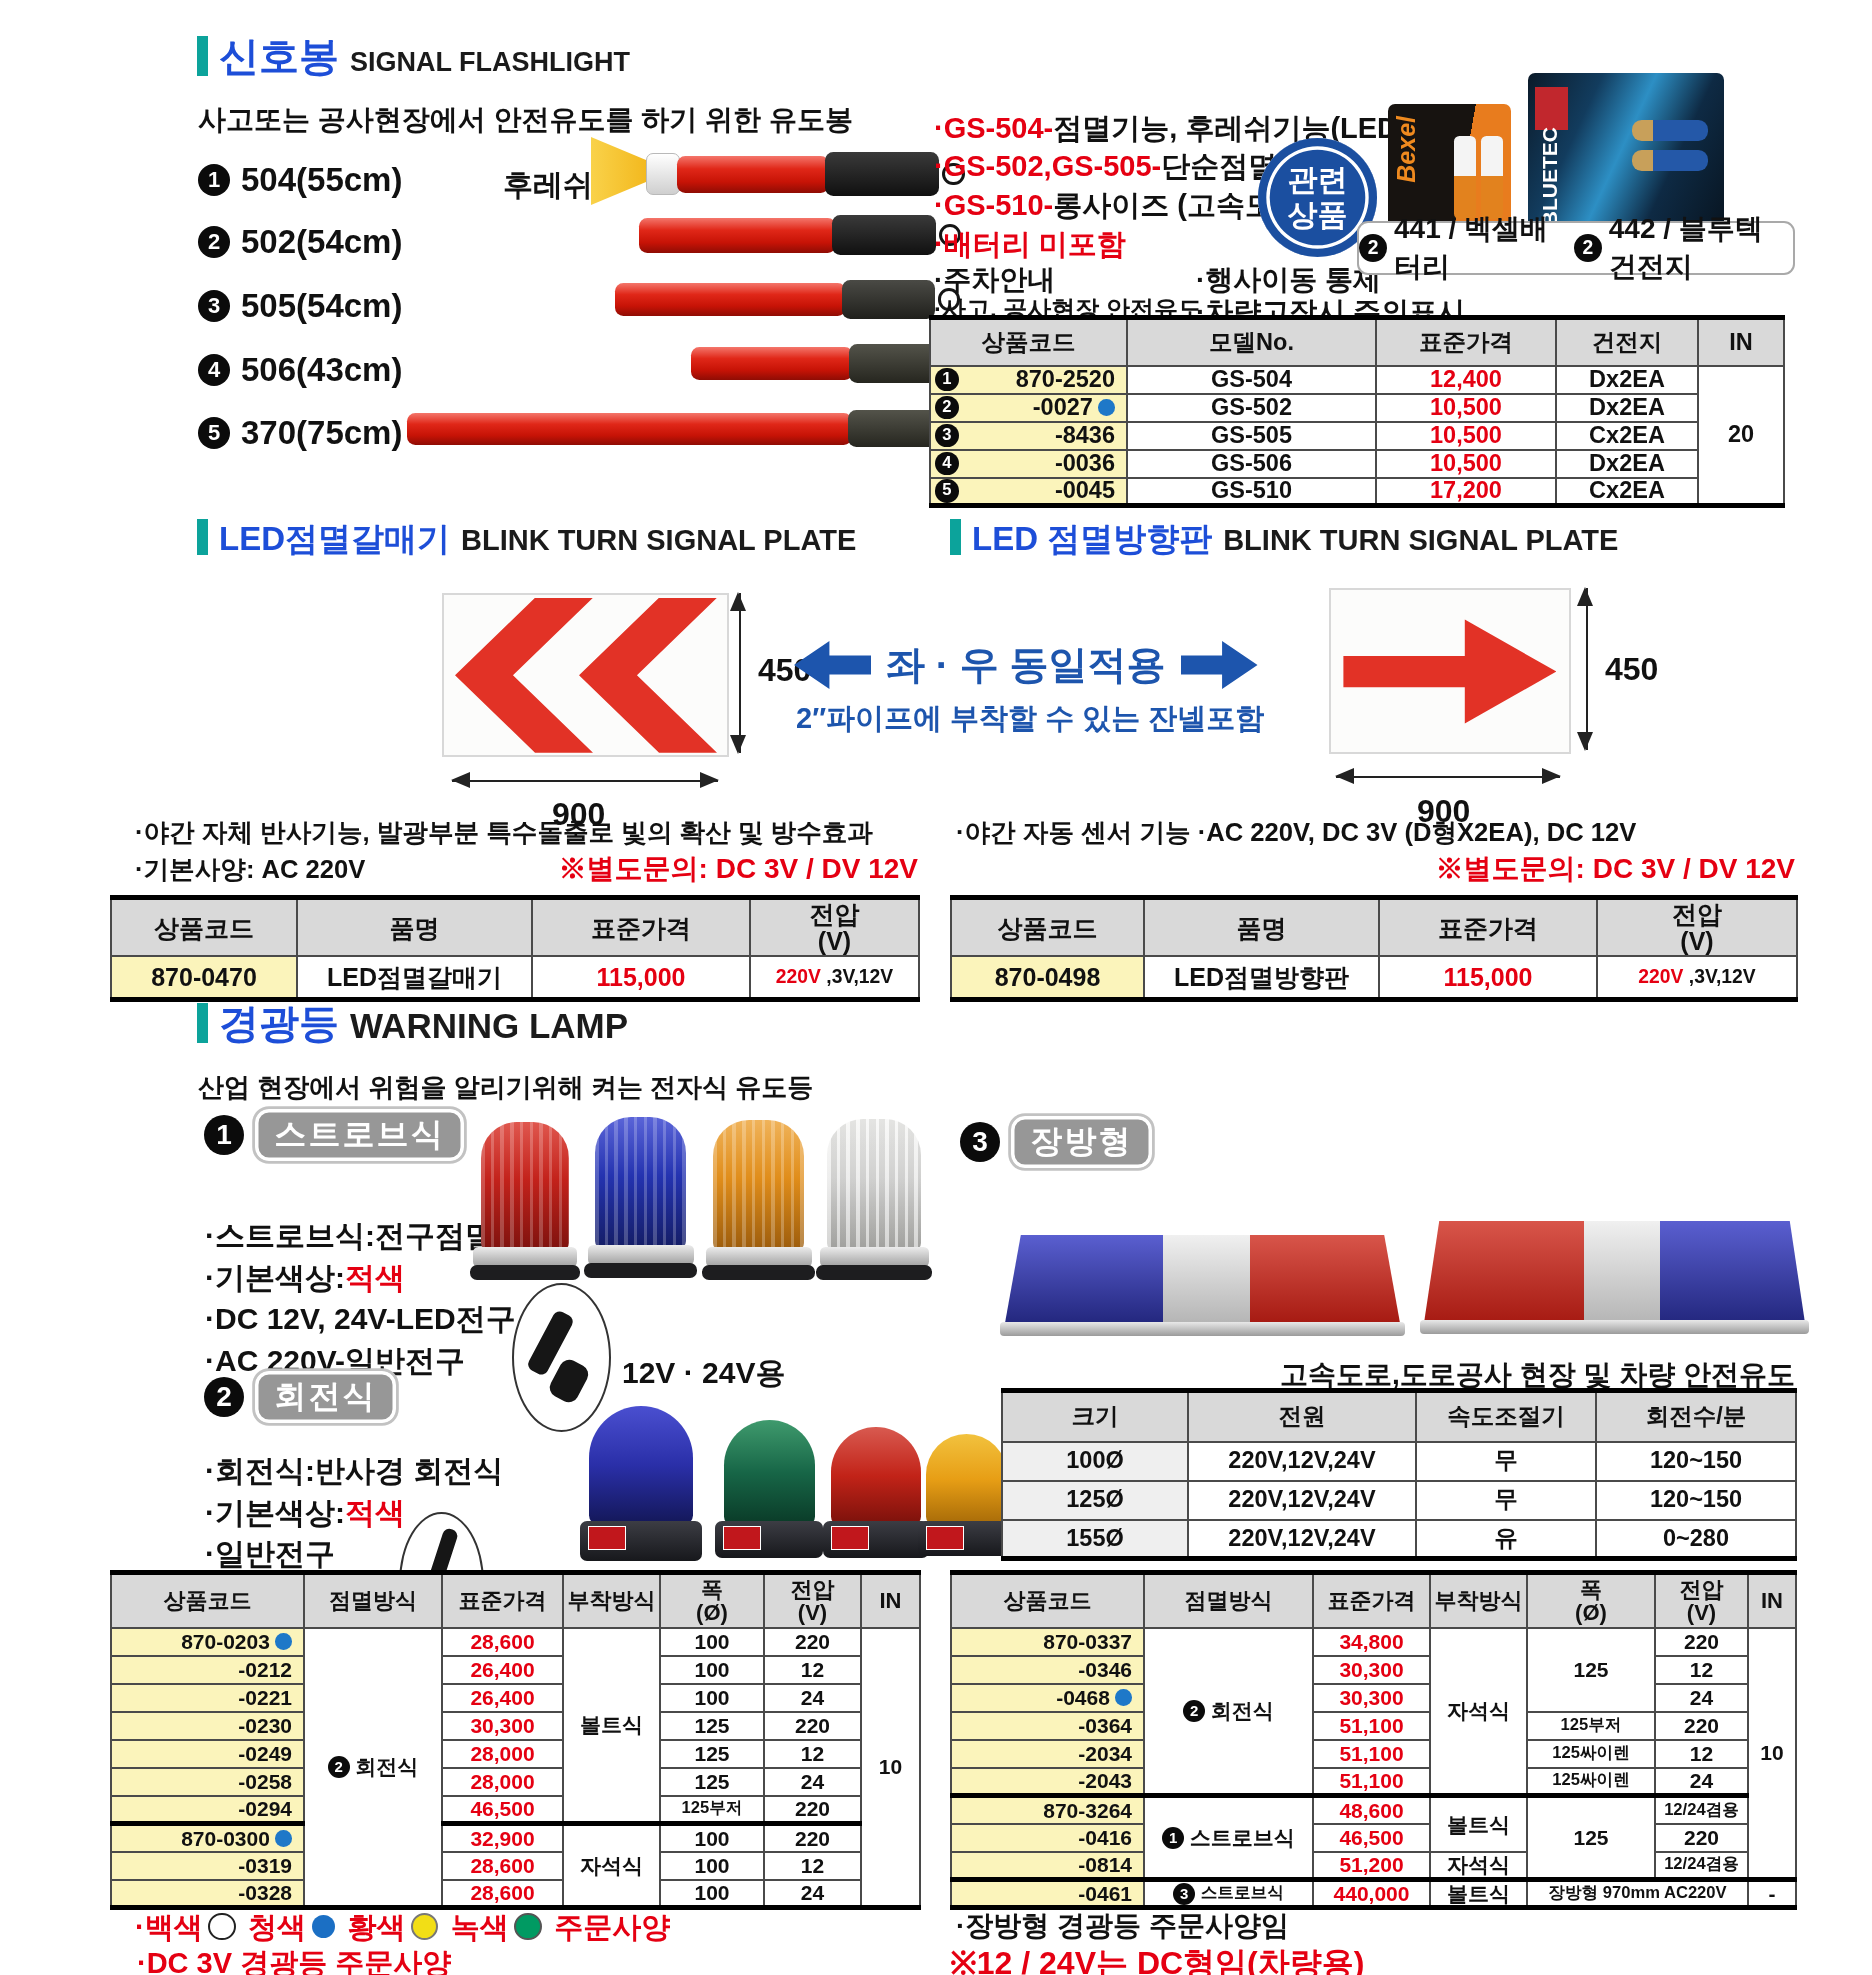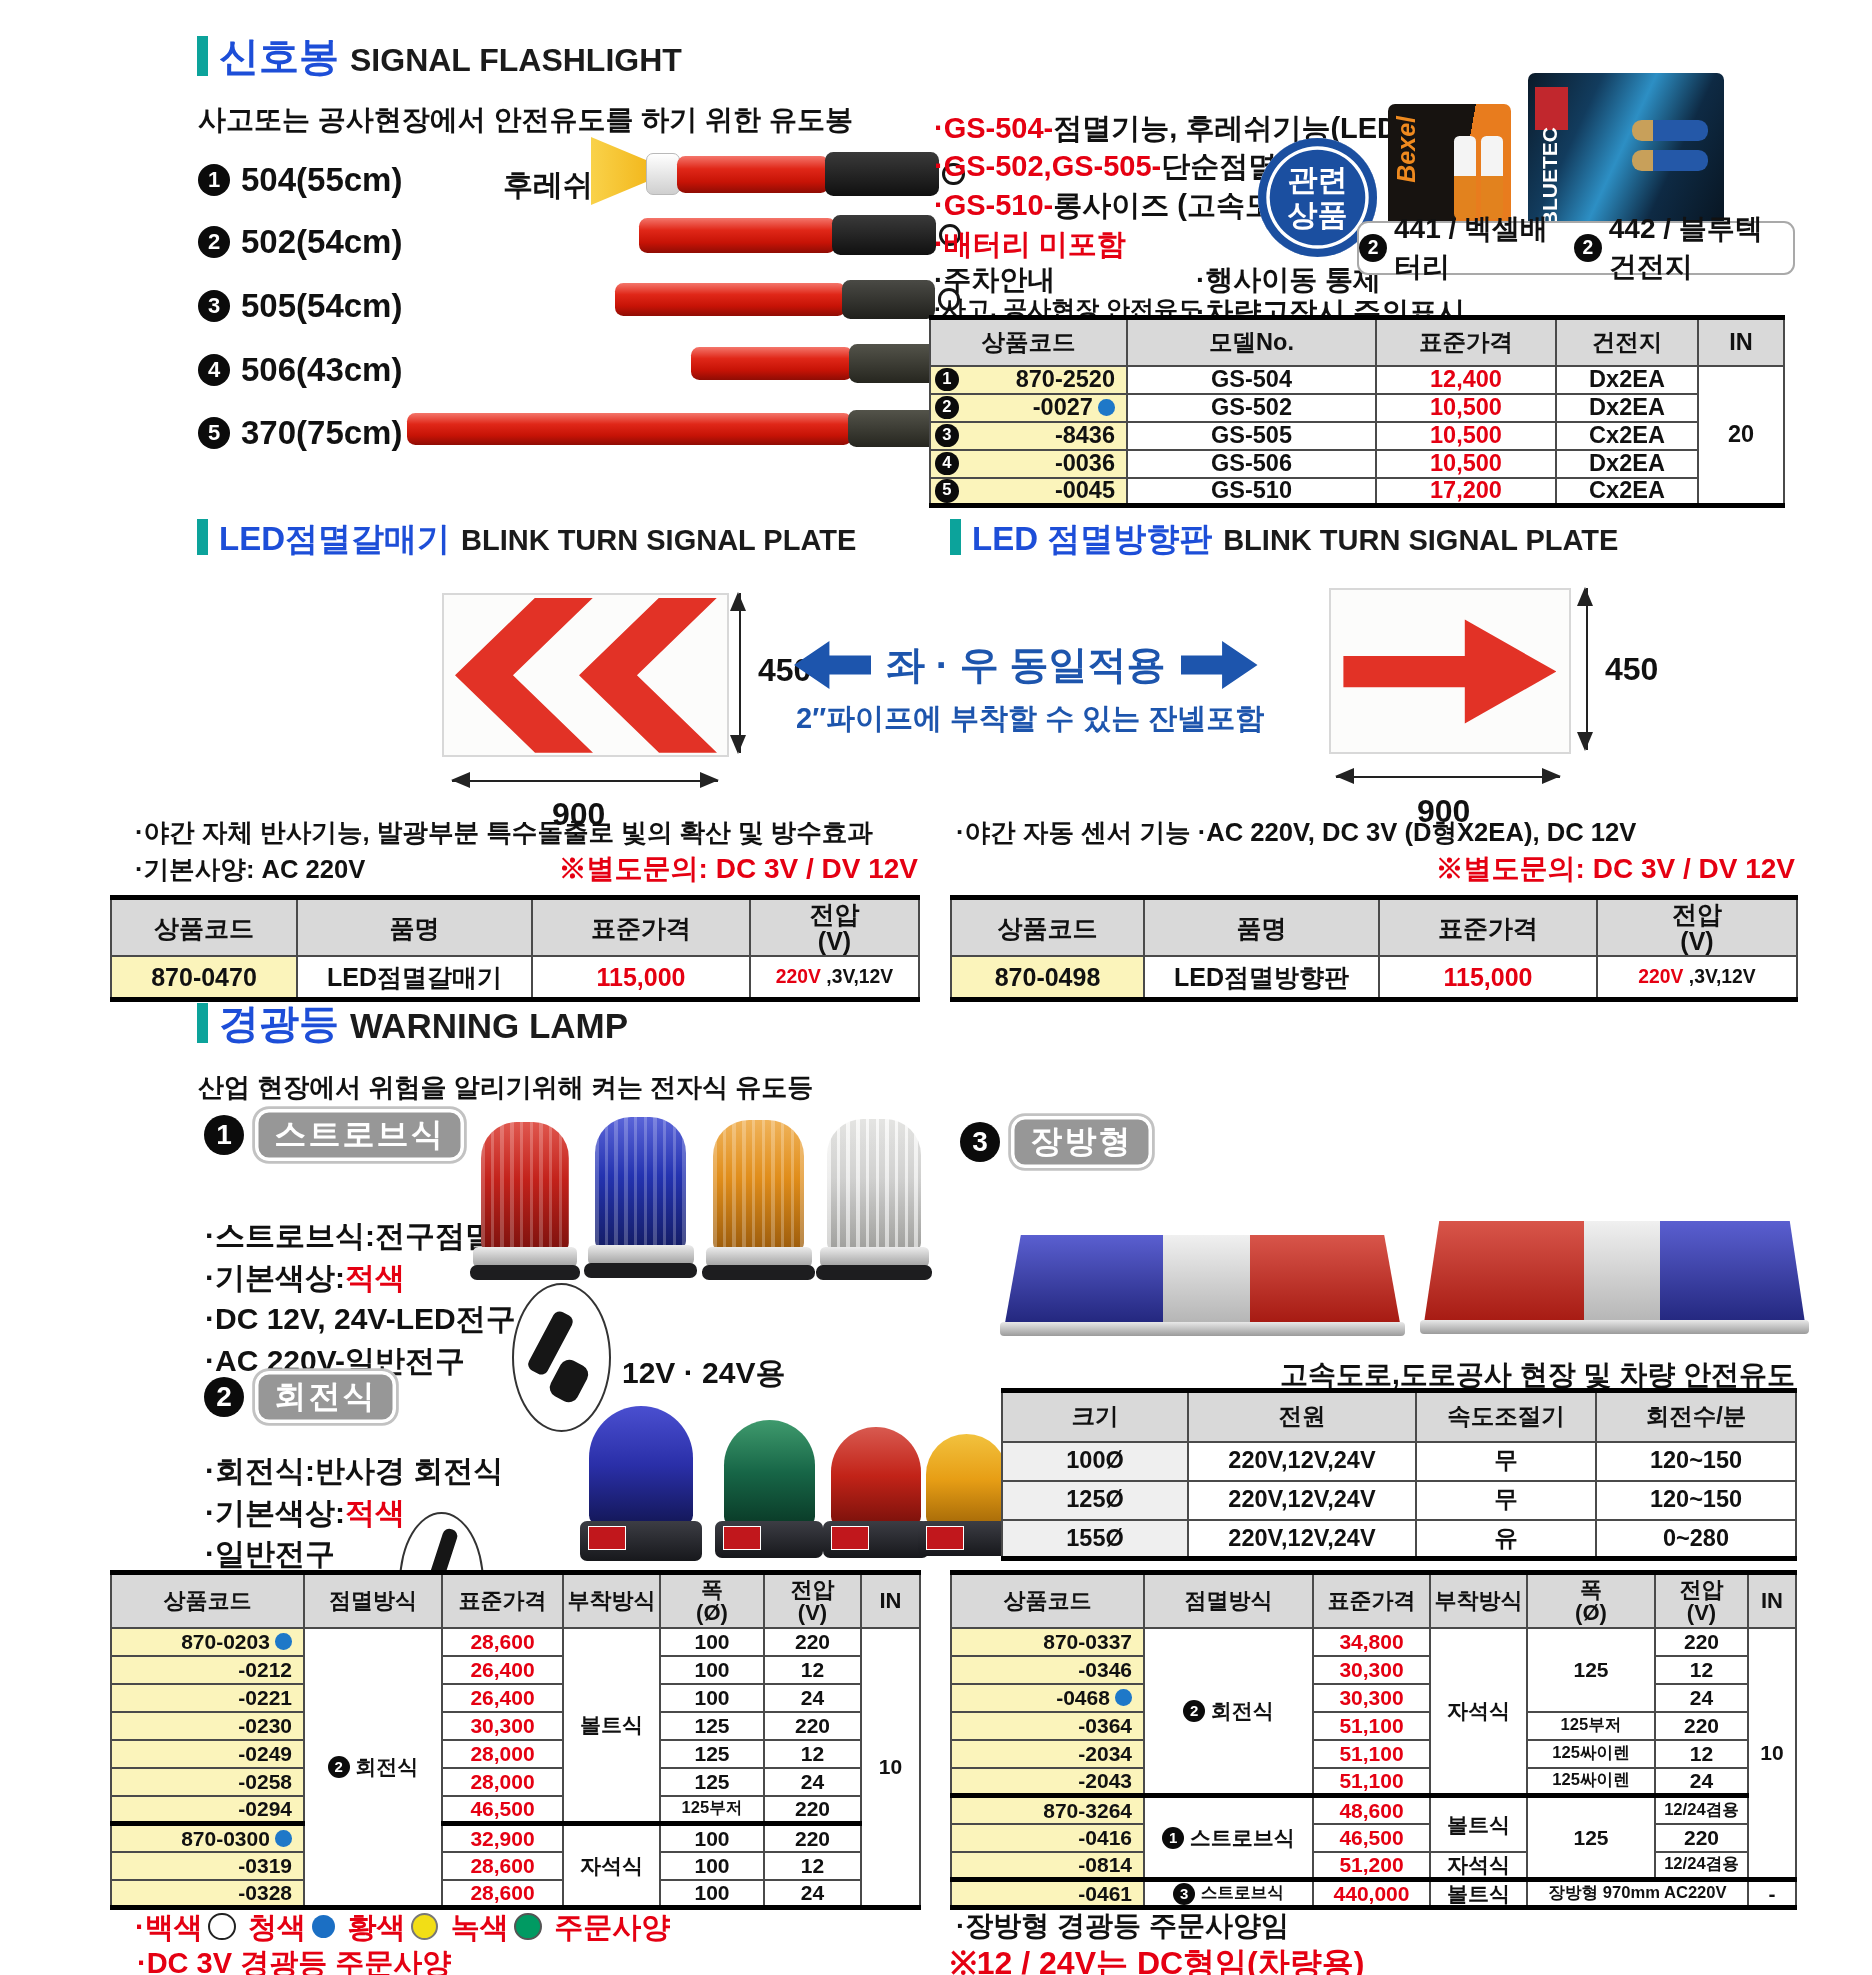--- a/index.html
+++ b/index.html
@@ -101,21 +101,21 @@
   .fdot{display:inline-block;width:23.5px;height:23.5px;border-radius:50%;vertical-align:middle;margin:0 12.4px 5.5px 5.5px;}
 </style>
 </head>
 <body>
 
 <div id="page">
 
   <div class="sec-title" style="left:197px;top:36px;">
     <div class="tealbar" style="height:40px;"></div>
     <span class="t-ko" style="font-size:40px;">신호봉</span>
-    <span class="t-en" style="font-size:32px;">SIGNAL FLASHLIGHT</span>
+    <span class="t-en" style="font-size:27px;">SIGNAL FLASHLIGHT</span>
   </div>
   <div class="abs bold" style="left:198px;top:93px;font-size:28px;">사고또는 공사현장에서 안전유도를 하기 위한 유도봉</div>
 
   <div class="abs" style="left:198px;top:153px;display:flex;align-items:center;gap:11px;font-size:33px;font-weight:bold;">
     <span class="circ" style="width:32px;height:32px;font-size:22px;">1</span>
     <span>504(55cm)</span>
   </div>
   <div class="abs" style="left:198px;top:215px;display:flex;align-items:center;gap:11px;font-size:33px;font-weight:bold;">
     <span class="circ" style="width:32px;height:32px;font-size:22px;">2</span>
     <span>502(54cm)</span>

